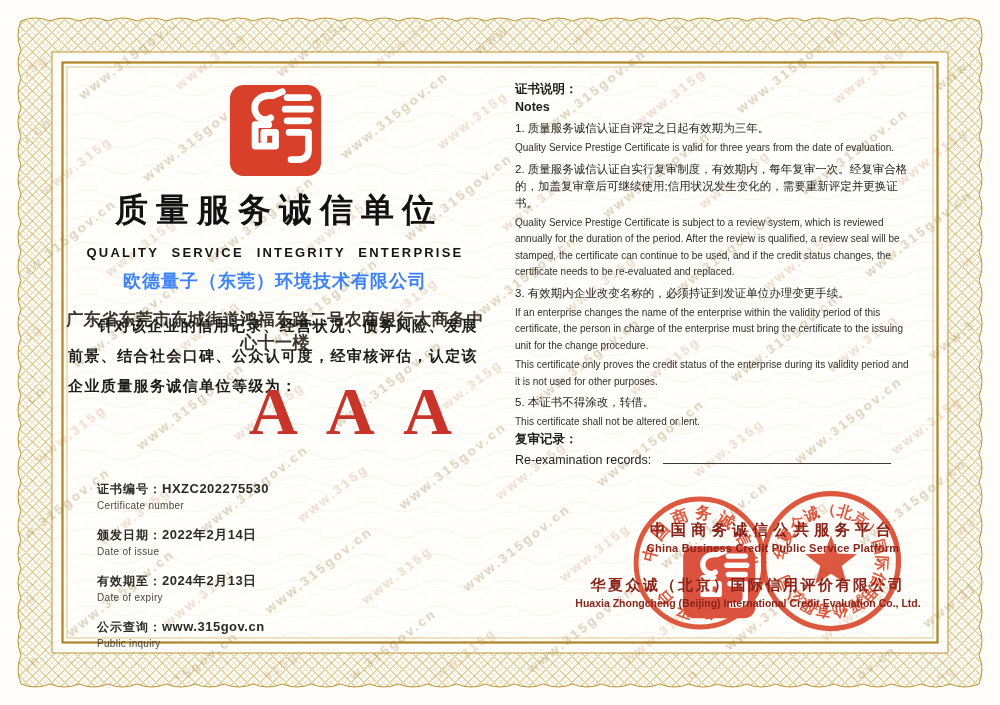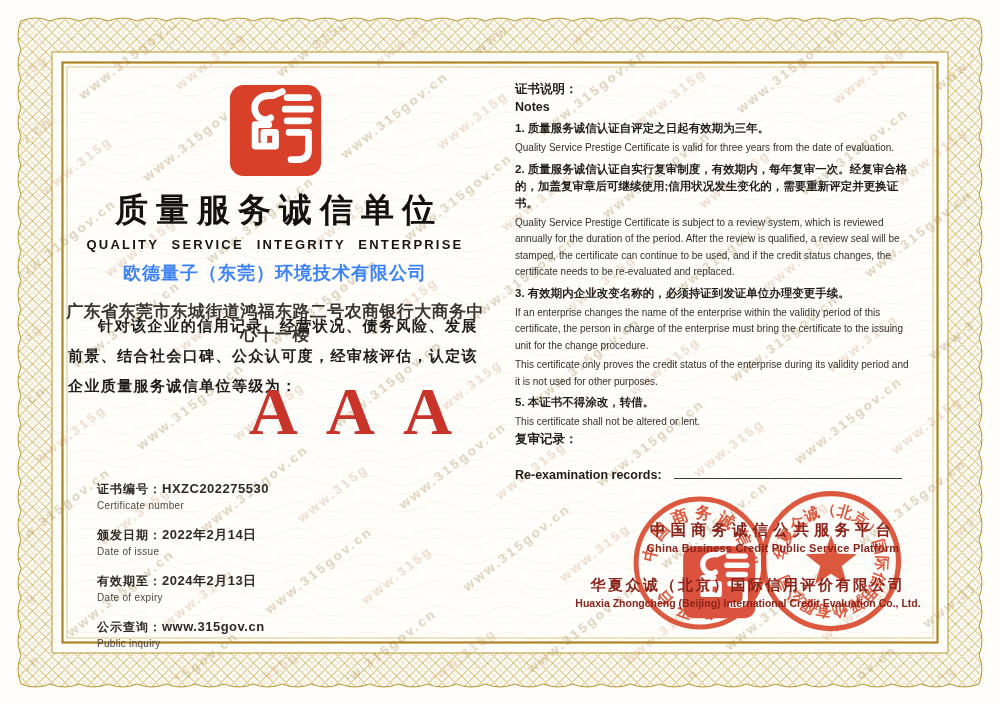--- a/index.html
+++ b/index.html
@@ -7,47 +7,47 @@
               font-family:"Liberation Sans", sans-serif; }
   .cert { position:relative; width:1000px; height:705px; background:#fffefb; }
   svg.layer { position:absolute; pointer-events:none; }
   .wm-layer { left:0; top:0; z-index:1; }
   .border-layer { left:0; top:0; z-index:2; }
 
   .head { position:absolute; left:60px; top:82px; width:430px; text-align:center; z-index:3; }
   .logo { display:block; margin:0 auto; width:97px; height:97px; }
   .title-cn { margin-top:9px; font-size:33px; font-weight:800; letter-spacing:8px;
               padding-left:8px; color:#141210; }
-  .title-en { margin-top:4px; font-size:13px; font-weight:700; letter-spacing:2.2px;
+  .title-en { margin-top:12px; font-size:13px; font-weight:700; letter-spacing:2.2px;
               word-spacing:7px; color:#171512; }
   .company  { margin-top:9px; font-size:18px; font-weight:700; letter-spacing:1px; color:#3b82f6; }
   .address  { margin-top:15px; font-size:17px; font-weight:600; color:#3a352e; letter-spacing:0.4px; }
 
   .assessment { position:absolute; left:68px; top:311px; width:410px; z-index:3;
                 font-size:15px; font-weight:600; line-height:30px; letter-spacing:1.4px;
                 text-align:justify; text-indent:2em; color:#1e1c19; }
   .grade { position:absolute; left:70px; top:372px; width:410px; z-index:3; text-align:right;
            font-family:"Liberation Serif", serif; font-size:68px; font-weight:700;
            letter-spacing:28px; padding-left:28px; color:#c9342a; }
 
   .fields { position:absolute; left:97px; top:479px; z-index:3; }
   .field  { margin-bottom:14px; }
   .flabel { font-size:12px; font-weight:700; color:#2d2a26; letter-spacing:1px; }
   .fvalue { font-size:13px; font-weight:600; color:#2d2a26; letter-spacing:0.5px; }
   .fen    { font-size:10px; color:#4c463e; margin-top:2px; letter-spacing:0.3px; }
 
   .notes { position:absolute; left:515px; top:80px; width:400px; z-index:3; }
   .noteh { font-size:12.5px; font-weight:700; line-height:18px; color:#201d1a; }
   .note p { margin:0; }
-  .note .cn { font-size:11.5px; font-weight:700; color:#201d1a; line-height:17px; margin-top:4px; }
+  .note .cn { font-size:11.5px; font-weight:400; color:#201d1a; line-height:17px; margin-top:4px; }
   .note .en { font-size:10px; color:#332f2a; line-height:16.5px; margin-top:3px; }
 
   .reexam { position:absolute; left:515px; top:431px; z-index:3; }
   .reexam .cn { font-size:12.5px; font-weight:700; color:#201d1a; }
-  .reexam .en { font-size:12.5px; font-weight:700; color:#201d1a; margin-top:19px; }
+  .reexam .en { font-size:12.5px; font-weight:400; color:#201d1a; margin-top:4px; }
   .blankline { display:inline-block; width:228px; height:12px; margin-left:12px;
                border-bottom:1.4px solid #3c3833; }
 
   .stamp { position:absolute; z-index:4; opacity:0.9; }
   .stamp1 { left:629px; top:492px; width:142px; height:142px; }
   .stamp2 { left:756px; top:486px; width:150px; height:150px; }
 
   .issuer { position:absolute; z-index:5; text-align:center; color:#8a231a; }
   .iss-p-cn { left:598px; top:520px; width:350px; font-size:15.5px; font-weight:700; letter-spacing:5px; }
   .iss-p-en { left:598px; top:542px; width:350px; font-size:11px;  font-weight:700; letter-spacing:0.2px; }

